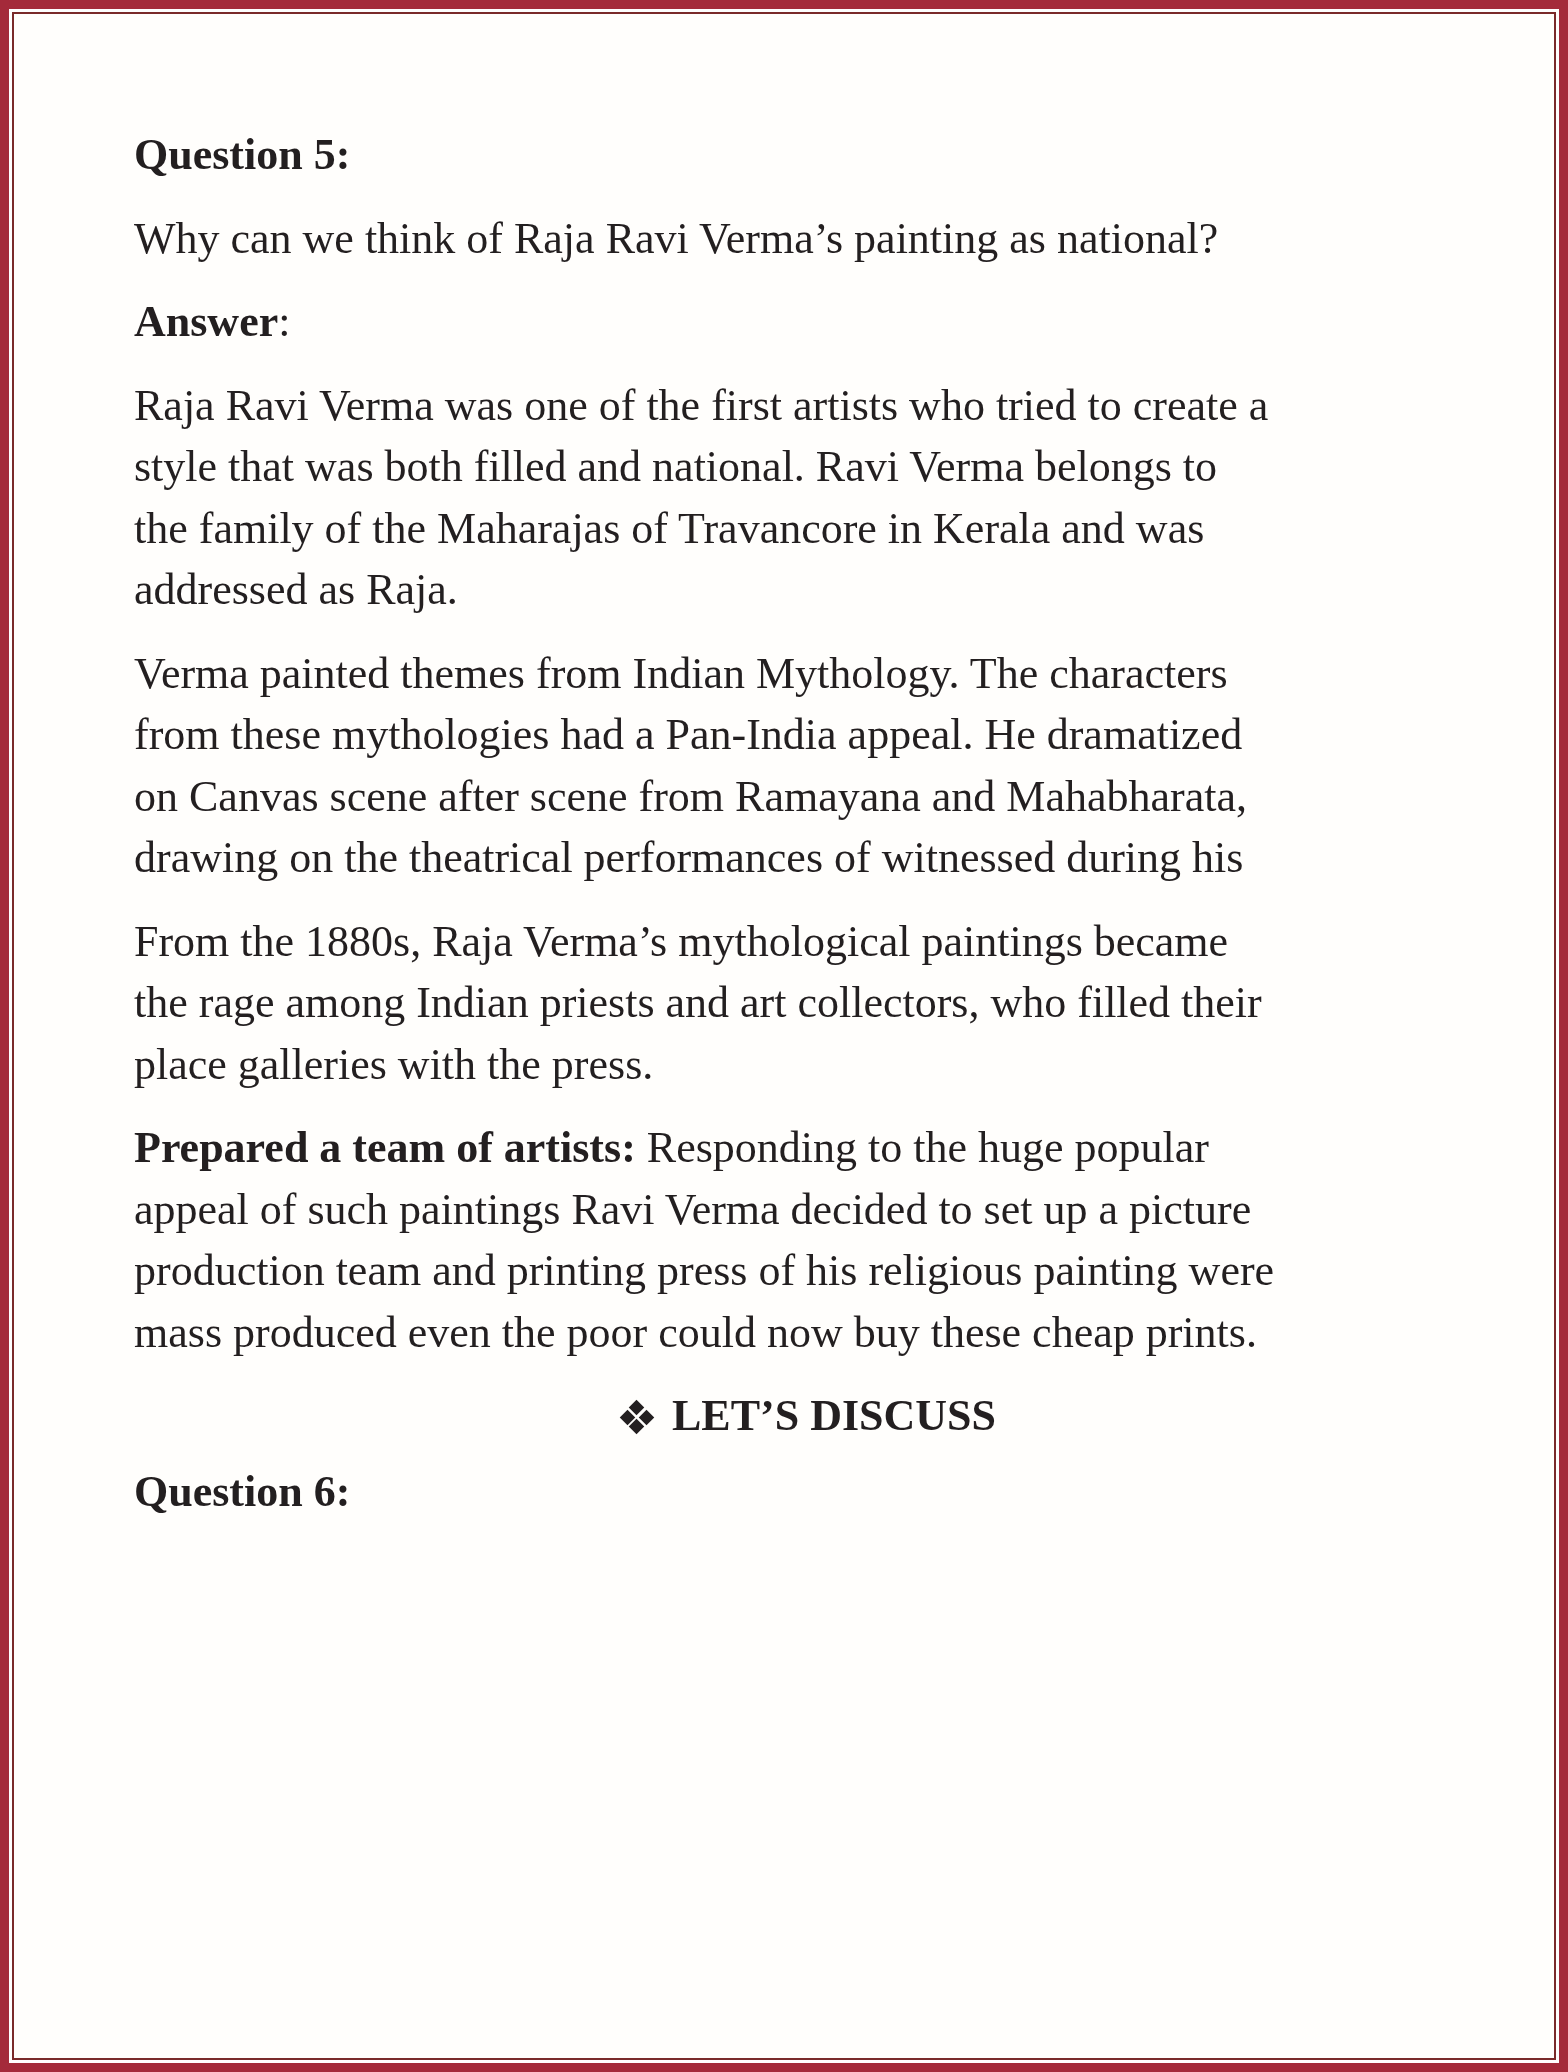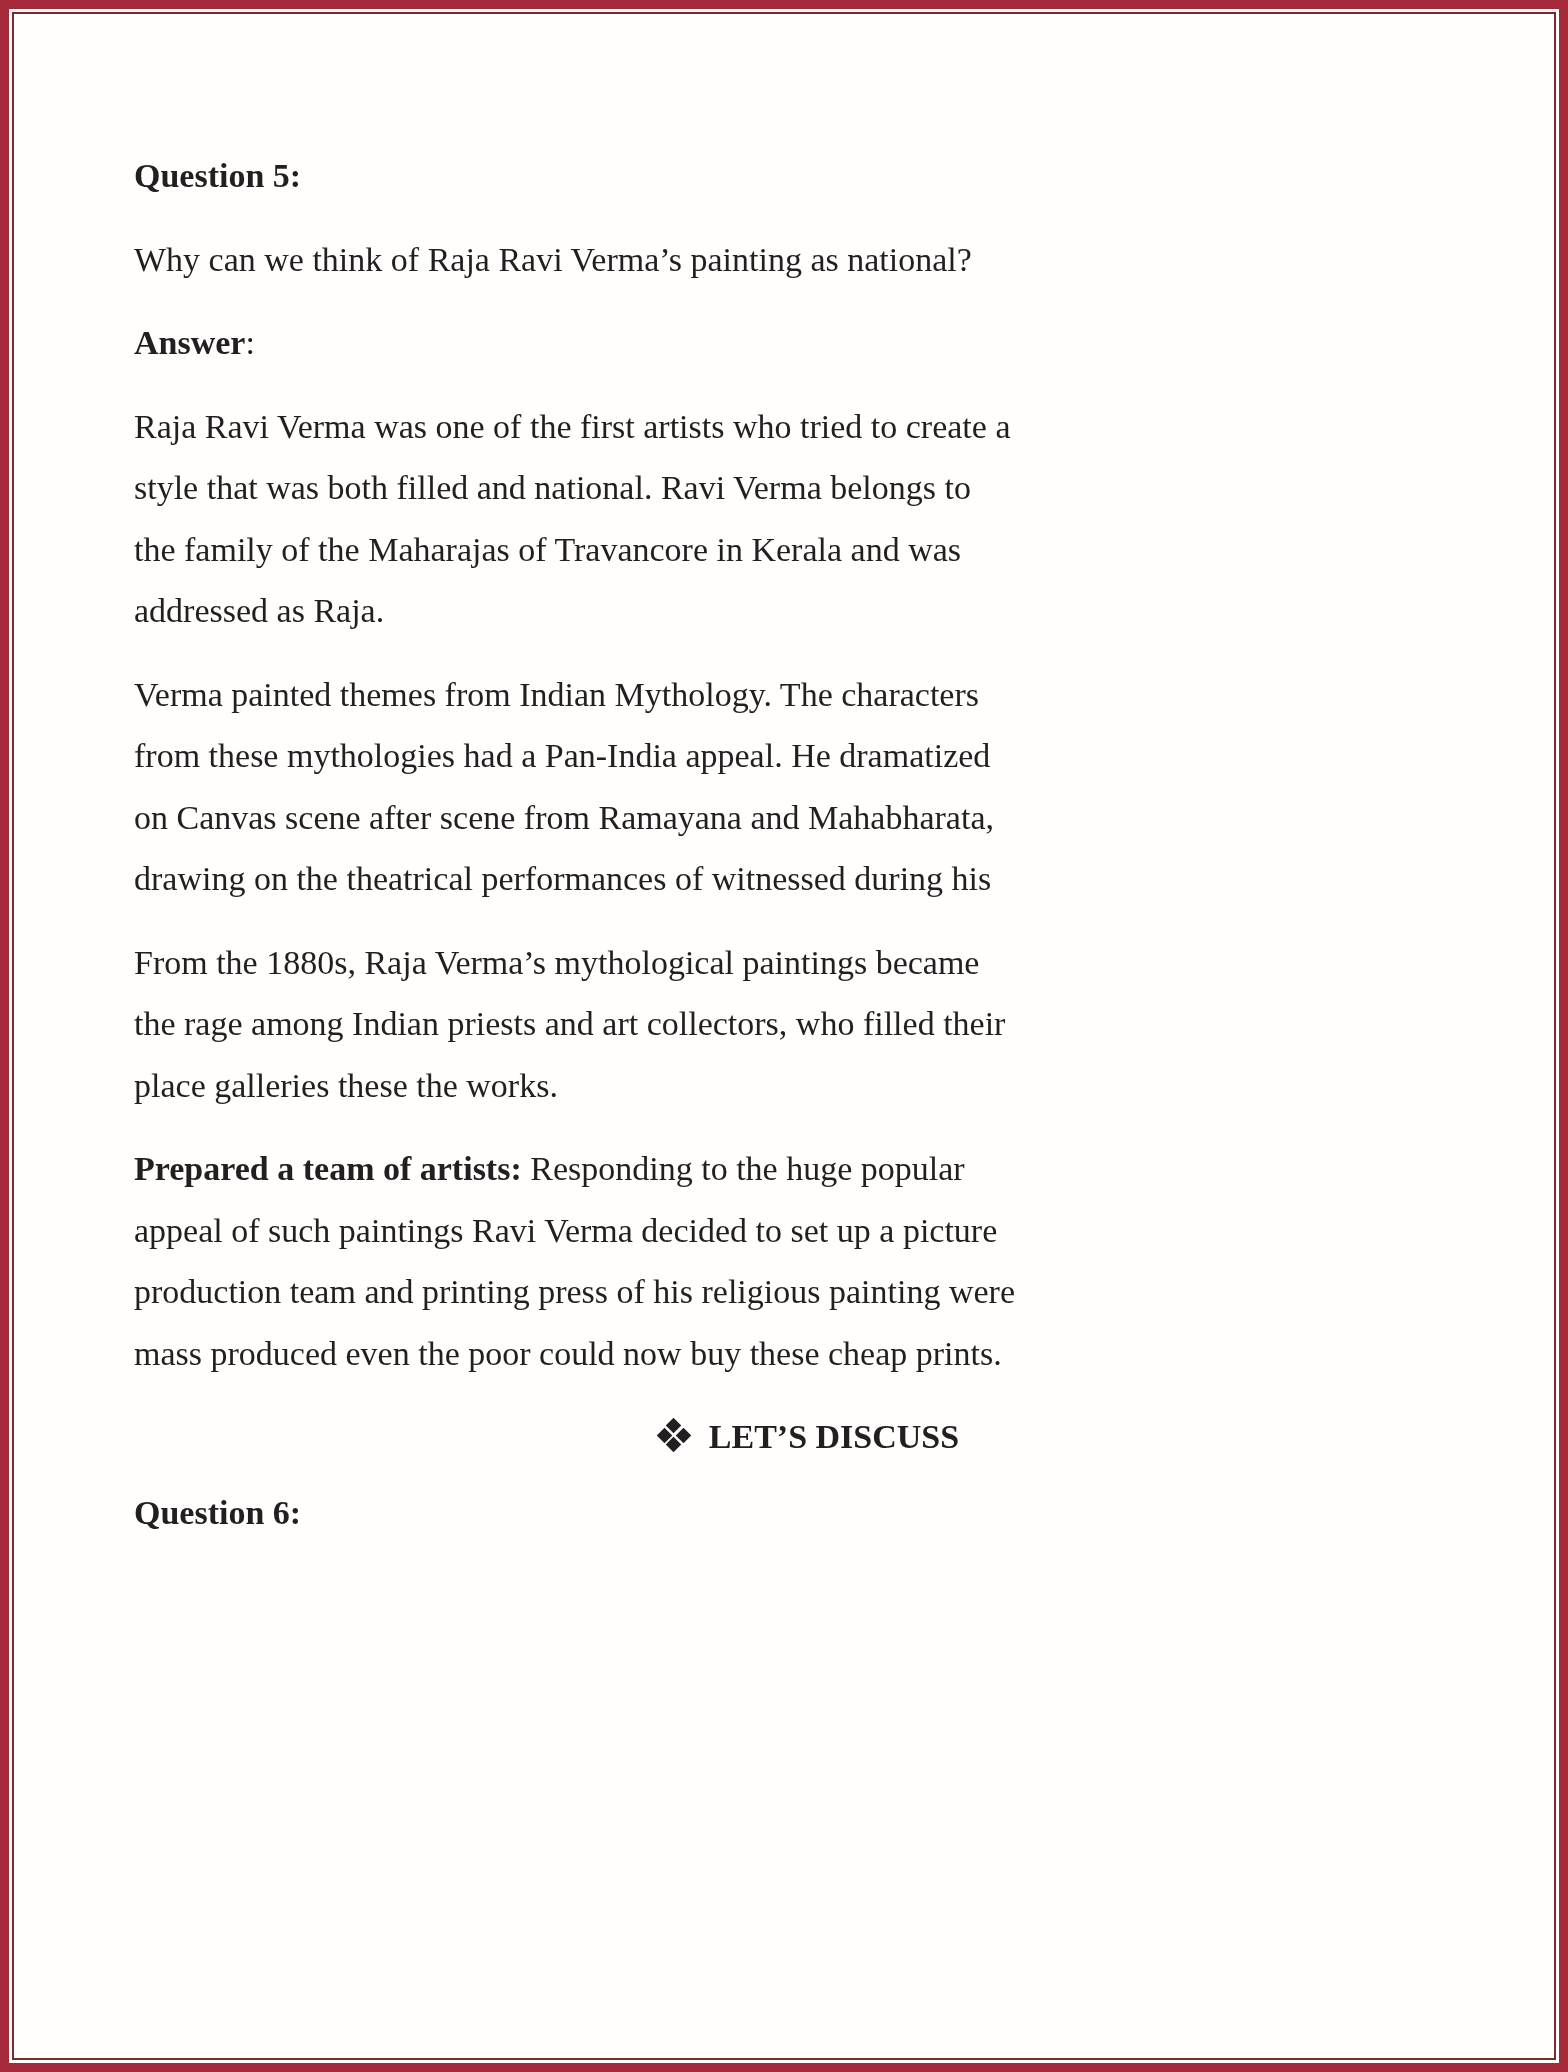--- a/index.html
+++ b/index.html
@@ -12,22 +12,22 @@
     .frame-outer {
       position: absolute; left: 0; top: 0; width: 1568px; height: 2072px;
       box-sizing: border-box; border: 9px solid #a42a3a;
     }
     .frame-inner {
       position: absolute; left: 12px; top: 12px; right: 12px; bottom: 12px;
       border: 2px solid #7a2a2a;
       background: #fffefc;
     }
     .content {
-      position: absolute; left: 134px; top: 145px; width: 1320px;
-      font-size: 34px; line-height: 61.5px;
+      position: absolute; left: 134px; top: 124px; width: 1320px;
+      font-size: 44px; line-height: 61.5px;
     }
     .line { display: block; white-space: nowrap; }
     .bold { font-weight: bold; }
     .para { margin-bottom: 22px; font-family: Liberation Serif, serif; }
     .gap-s { margin-bottom: 22px; }
     .center { text-align: center; margin-left: 0; }
     .diamond {
       display: inline-block; position: relative; width: 30px; height: 30px;
       vertical-align: -2px; margin-right: 20px;
     }
@@ -58,21 +58,21 @@
   <div class="para">
     <span class="line">Verma painted themes from Indian Mythology. The characters</span>
     <span class="line">from these mythologies had a Pan-India appeal. He dramatized</span>
     <span class="line">on Canvas scene after scene from Ramayana and Mahabharata,</span>
     <span class="line">drawing on the theatrical performances of witnessed during his</span>
   </div>
 
   <div class="para">
     <span class="line">From the 1880s, Raja Verma’s mythological paintings became</span>
     <span class="line">the rage among Indian priests and art collectors, who filled their</span>
-    <span class="line">place galleries these the works.</span>
+    <span class="line">place galleries with the press.</span>
   </div>
 
   <div class="para">
     <span class="line"><span class="bold">Prepared a team of artists:</span><span> Responding to the huge popular</span></span>
     <span class="line">appeal of such paintings Ravi Verma decided to set up a picture</span>
     <span class="line">production team and printing press of his religious painting were</span>
     <span class="line">mass produced even the poor could now buy these cheap prints.</span>
   </div>
 
   <div class="line bold center" style="margin-bottom:14px; padding-left:30px;">

